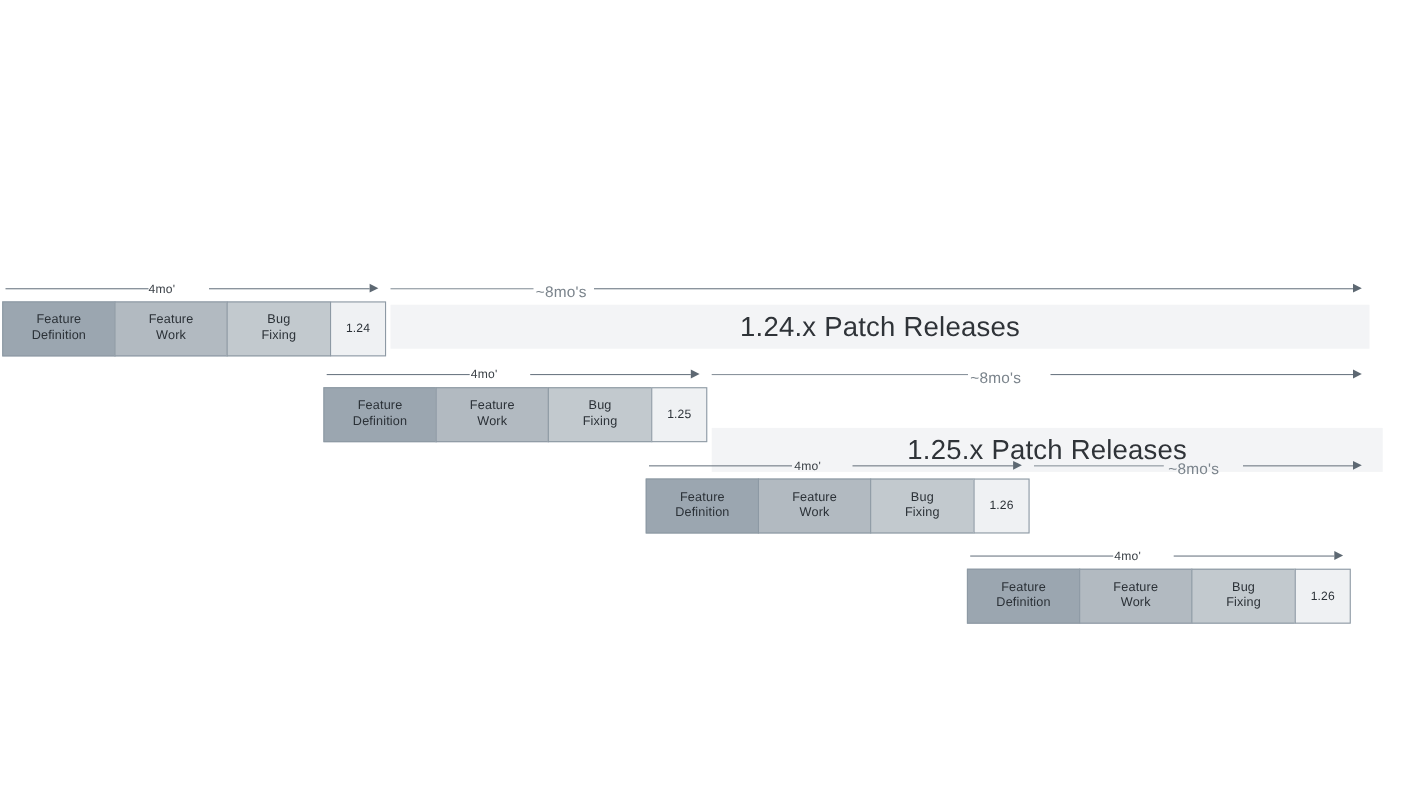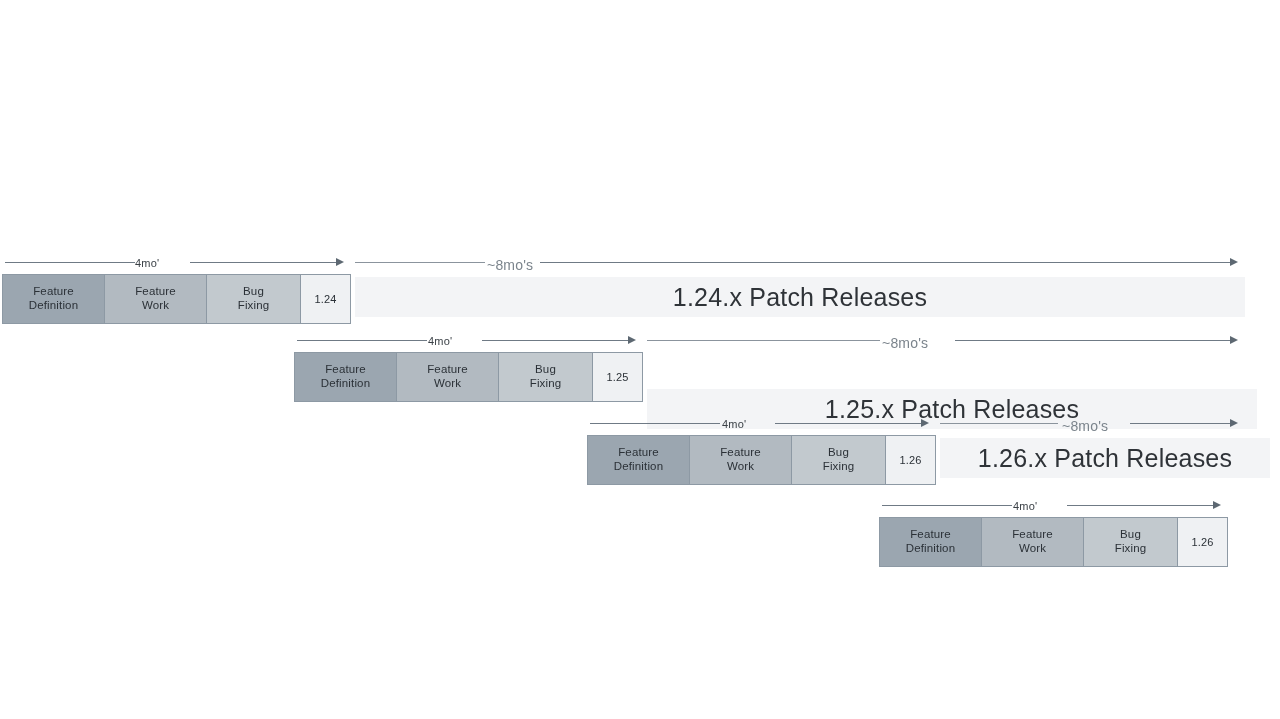--- a/index.html
+++ b/index.html
@@ -160,23 +160,20 @@
     <div class="ann" style="left: 0px; top: 330px; width: 1280px;">
       <div class="seg" style="left: 297px; width: 130px;"></div>
       <div class="ann-label" style="left: 428px;">4mo'</div>
       <div class="seg" style="left: 482px; width: 146px;"></div>
       <div class="head" style="left: 628px;"></div>
       <div class="seg thin" style="left: 647px; width: 233px;"></div>
       <div class="ann-label small" style="left: 882px;">~8mo's</div>
       <div class="seg" style="left: 955px; width: 275px;"></div>
       <div class="head" style="left: 1230px;"></div>
     </div>
-    <div class="patch-bar" style="left: 940px; top: 438px; width: 330px;">
-      <div class="patch-label">1.26.x Patch Releases</div>
-    </div>
     <div class="phase-bar" style="left: 587px; top: 435px;">
       <div class="phase definition">
         <span class="ln">Feature</span>
         <span class="ln">Definition</span>
       </div>
       <div class="phase work">
         <span class="ln">Feature</span>
         <span class="ln">Work</span>
       </div>
       <div class="phase fixing">

